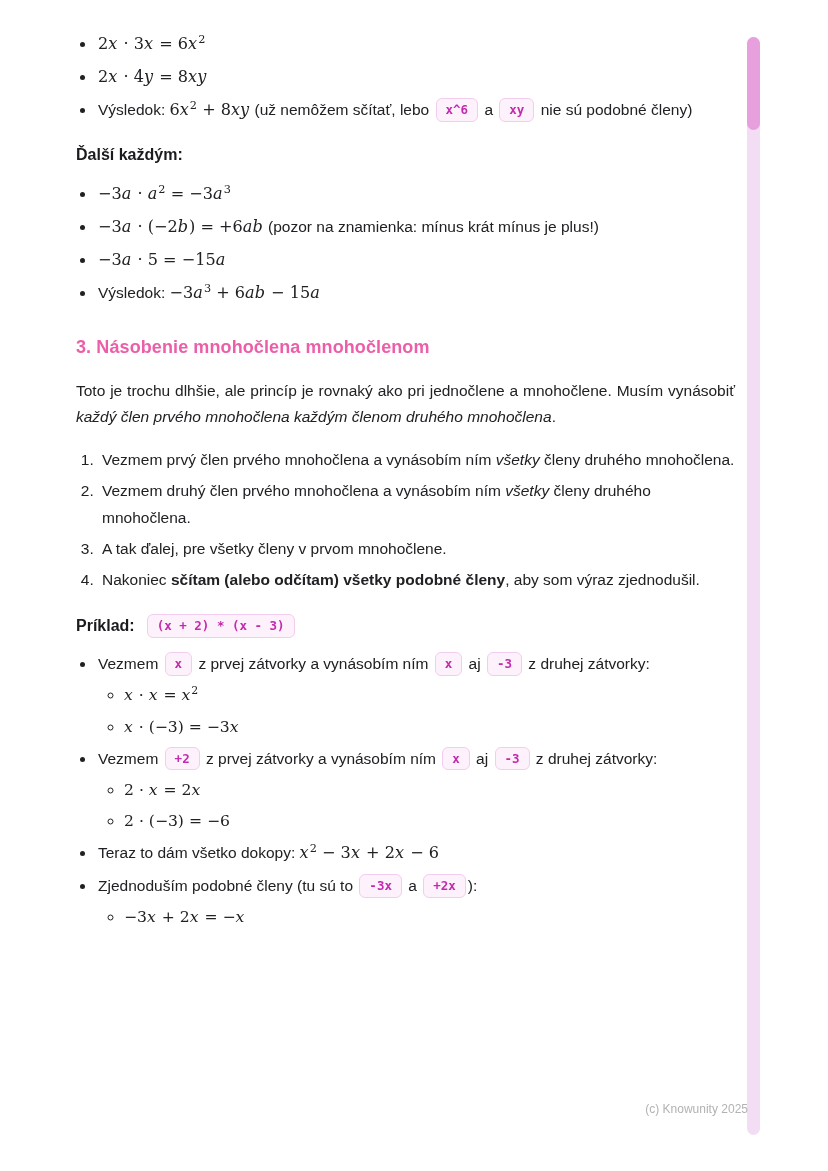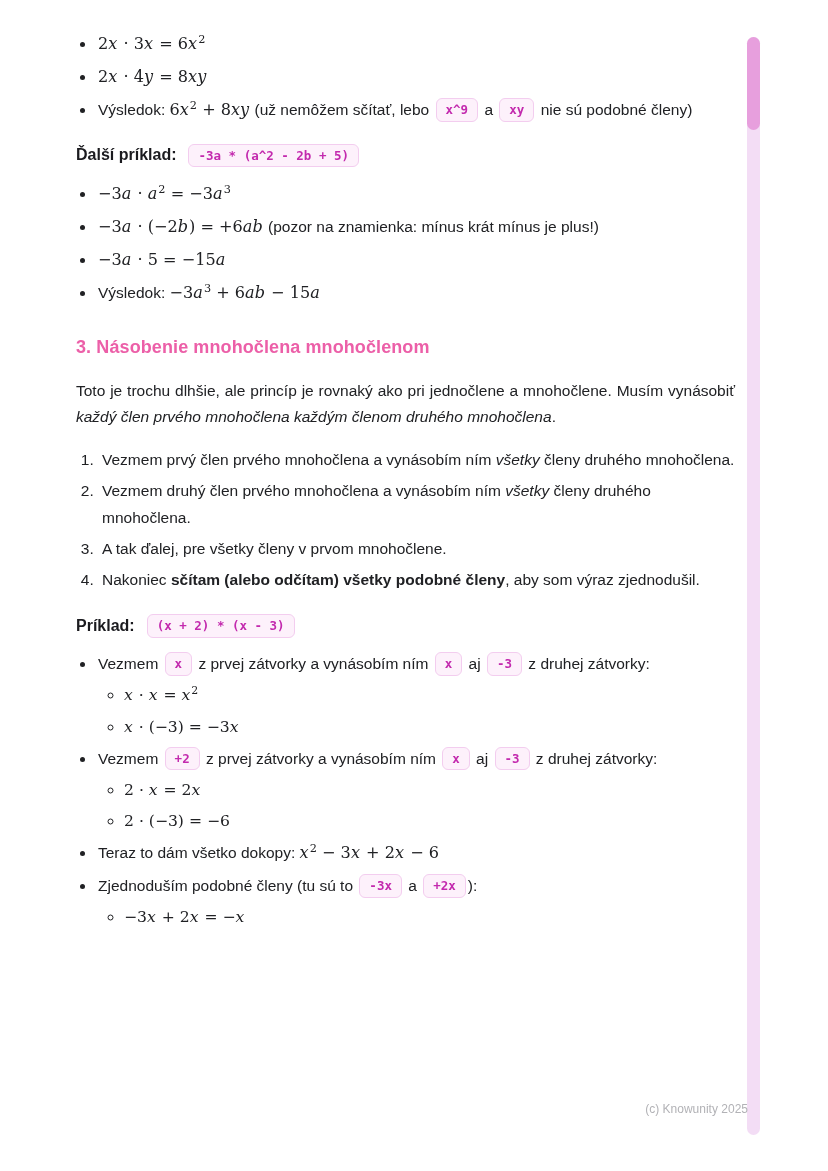--- a/index.html
+++ b/index.html
@@ -89,26 +89,25 @@
 </style>
 </head>
 <body>
 
 <div class="page">
   <div class="content">
 
     <ul class="blist">
       <li><span class="math">2<em>x</em> · 3<em>x</em> = 6<em>x</em><sup>2</sup></span></li>
       <li><span class="math">2<em>x</em> · 4<em>y</em> = 8<em>xy</em></span></li>
-      <li>Výsledok: <span class="math">6<em>x</em><sup>2</sup> + 8<em>xy</em></span> (už nemôžem sčítať, lebo <code class="pill">x^9</code> a <code class="pill">xy</code> nie sú podobné členy)</li>
+      <li>Výsledok: <span class="math">6<em>x</em><sup>2</sup> + 8<em>xy</em></span> (už nemôžem sčítať, lebo <code class="pill">x^6</code> a <code class="pill">xy</code> nie sú podobné členy)</li>
     </ul>
 
     <p class="example-row">
-      <strong class="example-label">Ďalší príklad:</strong>
-      <code class="pill">-3a * (a^2 - 2b + 5)</code>
+      <strong class="example-label">Ďalší každým:</strong>
     </p>
 
     <ul class="blist">
       <li><span class="math">−3<em>a</em> · <em>a</em><sup>2</sup> = −3<em>a</em><sup>3</sup></span></li>
       <li><span class="math">−3<em>a</em> · (−2<em>b</em>) = +6<em>ab</em></span> (pozor na znamienka: mínus krát mínus je plus!)</li>
       <li><span class="math">−3<em>a</em> · 5 = −15<em>a</em></span></li>
       <li>Výsledok: <span class="math">−3<em>a</em><sup>3</sup> + 6<em>ab</em> − 15<em>a</em></span></li>
     </ul>
 
     <h2 class="section-heading">3. Násobenie mnohočlena mnohočlenom</h2>

